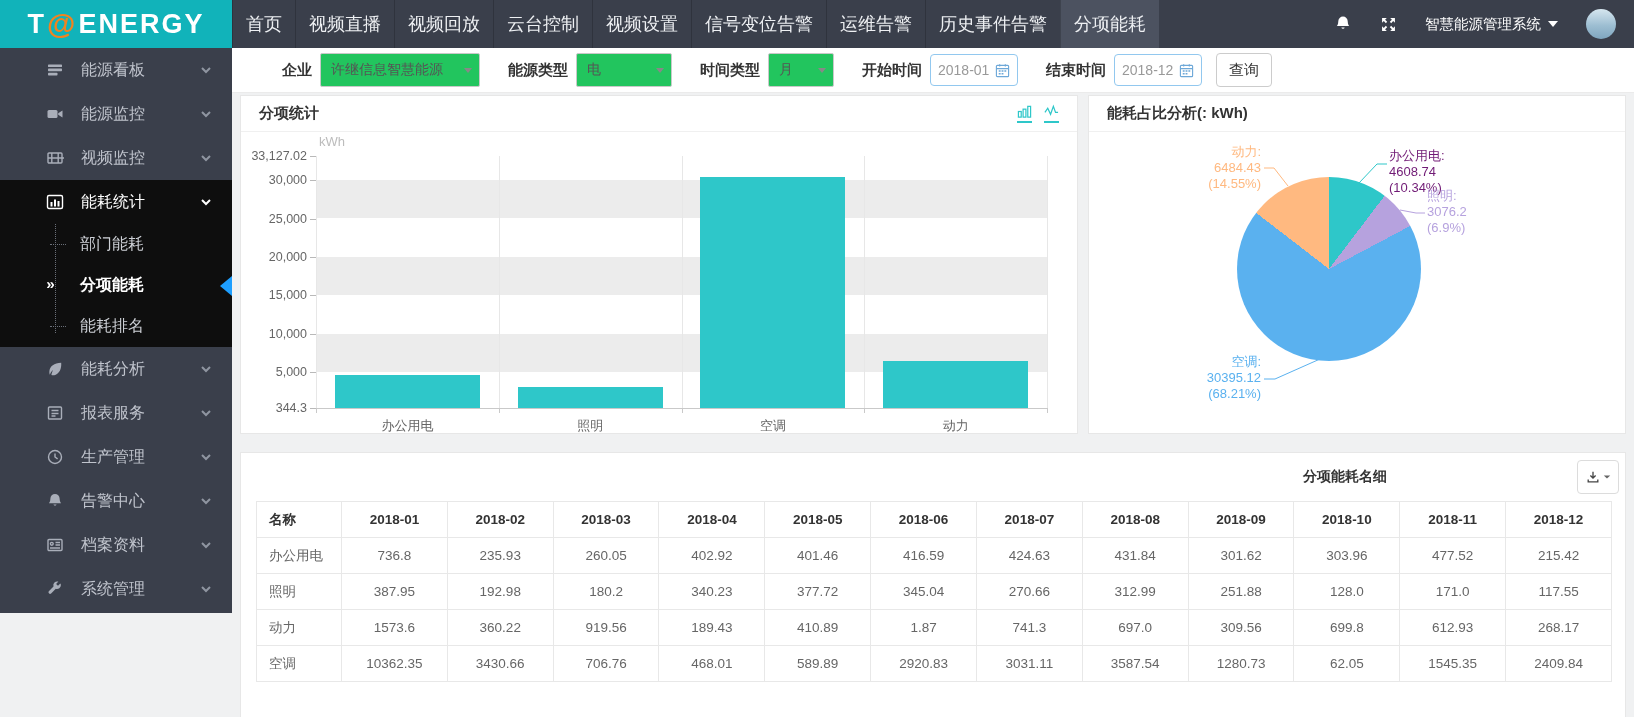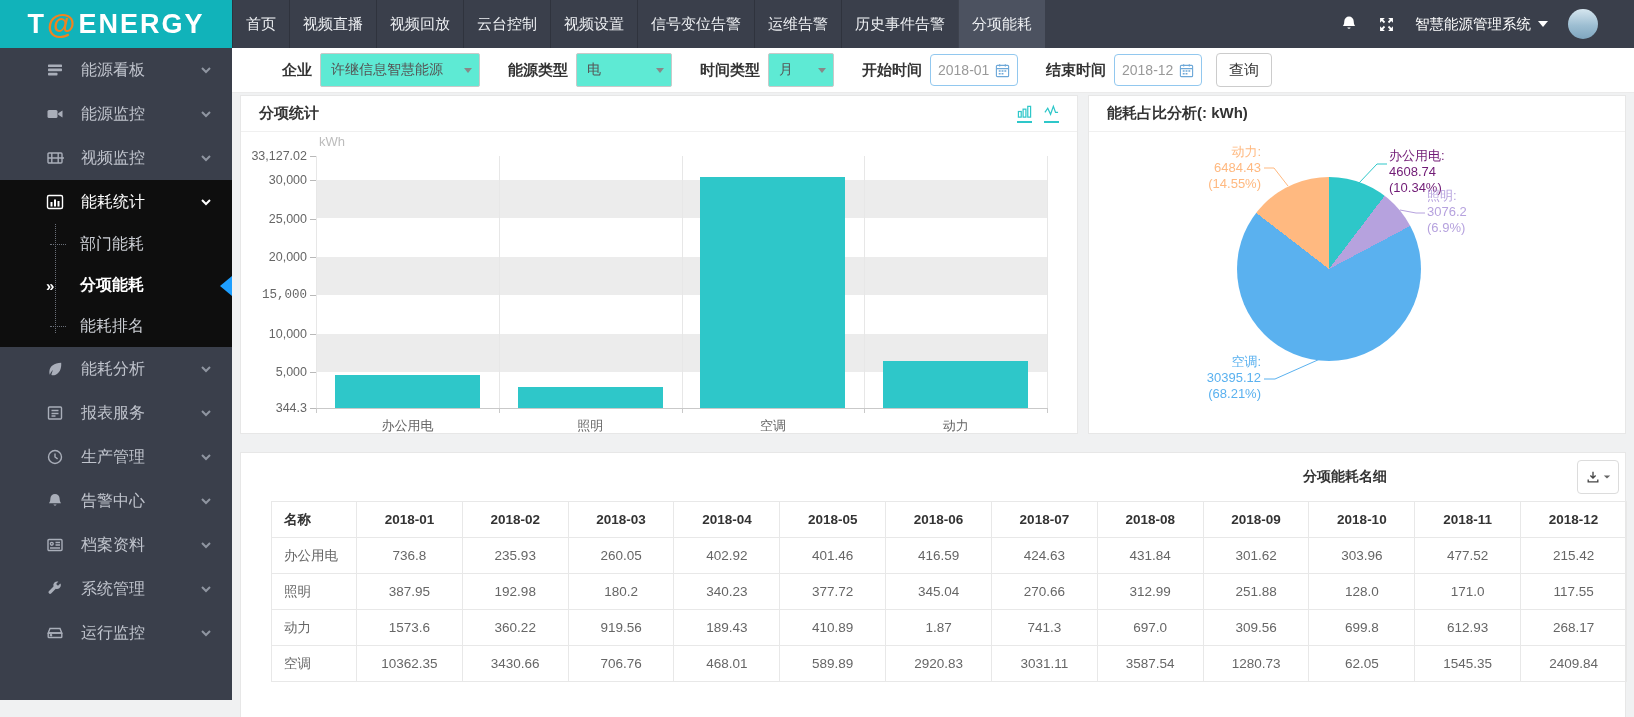--- a/index.html
+++ b/index.html
@@ -4,51 +4,51 @@
 <style>
   * { margin:0; padding:0; box-sizing:border-box; }
   html,body { width:1634px; height:717px; overflow:hidden; }
   body { font-family:"Liberation Sans","DejaVu Sans",sans-serif; background:#f0f1f2; position:relative; }
 
   
   .navbar { position:absolute; top:0; left:0; width:1634px; height:48px; background:#3a3f4b; display:flex; align-items:stretch; z-index:10; }
   .logo { width:232px; background:#11b3ba; color:#fff; display:flex; align-items:center; justify-content:center; font-size:27px; font-weight:bold; letter-spacing:2px; cursor:pointer; }
   .logo .at { color:#f2831f; font-size:29px; margin:0 1px; }
   .nav-menu { display:flex; align-items:stretch; }
-  .nav-item { display:flex; align-items:center; padding:12px 13px; color:#eef0f3; font-size:15px; border-left:1px solid rgba(0,0,0,.18); cursor:pointer; white-space:nowrap; }
+  .nav-item { display:flex; align-items:center; padding:12px 13px; color:#eef0f3; font-size:18px; border-left:1px solid rgba(0,0,0,.18); cursor:pointer; white-space:nowrap; }
   .nav-item.active { background:#4c5260; }
-  .nav-right { margin-left:auto; display:flex; align-items:center; gap:20px; padding-right:36px; color:#fff; }
+  .nav-right { margin-left:auto; display:flex; align-items:center; gap:28px; padding-right:18px; color:#fff; }
   .nav-icon { display:flex; align-items:center; cursor:pointer; color:#fff; }
   .sys-menu { display:flex; align-items:center; gap:7px; font-size:14.5px; cursor:pointer; }
   .caret-down { width:0; height:0; border-left:5px solid transparent; border-right:5px solid transparent; border-top:6px solid #fff; }
   .avatar { width:30px; height:30px; border-radius:50%; background:linear-gradient(180deg,#d6e6ef 0%,#9dbed2 55%,#7fa6bf 100%); cursor:pointer; }
 
   
-  .sidebar { position:absolute; top:48px; left:0; width:232px; height:652px; background:#3a3f4b; z-index:9; overflow:hidden; }
+  .sidebar { position:absolute; top:48px; left:0; width:232px; height:565px; background:#3a3f4b; z-index:9; overflow:hidden;font-family:Liberation Mono, monospace; }
   .side-group { height:44px; display:flex; align-items:center; padding:0 20px 0 46px; color:#c0c4cd; font-size:16px; cursor:pointer; }
   .side-group .sicon { width:20px; margin-right:15px; display:flex; color:#a9aeb9; }
   .side-group .slabel { flex:1; }
   .side-group .chev { color:#8f95a1; display:flex; }
   .side-expanded { background:#0e0e0e; }
   .side-expanded .side-group { color:#fff; }
   .side-expanded .side-group .sicon, .side-expanded .side-group .chev { color:#fff; }
   .sub-wrap { position:relative; }
   .sub-wrap::before { content:''; position:absolute; left:55px; top:0; bottom:14px; border-left:1px dotted #6a6f78; }
   .side-sub { height:41px; display:flex; align-items:center; padding-left:80px; position:relative; color:#cdd0d6; font-size:16px; cursor:pointer; }
   .side-sub .sub-dash { position:absolute; left:50px; width:16px; border-top:1px dotted #6a6f78; }
   .side-sub .sub-marker { position:absolute; left:46px; color:#fff; font-size:15px; font-weight:bold; }
   .side-sub.active { color:#fff; font-weight:bold; }
   .blue-arrow { position:absolute; right:0; top:50%; transform:translateY(-50%); width:0; height:0; border-top:10px solid transparent; border-bottom:10px solid transparent; border-right:12px solid #1e9fff; }
 
   
   .content { position:absolute; left:232px; top:48px; width:1438px; height:669px; overflow:hidden; }
   .filterbar { height:45px; background:#fff; border-bottom:1px solid #ebebeb; display:flex; align-items:center; padding-left:50px; }
   .f-label { font-size:15px; font-weight:bold; color:#333; margin-left:28px; white-space:nowrap; }
   .f-label:first-child { margin-left:0; }
-  .f-select { height:34px; border:1px solid #c9c9c9; border-radius:2px; background:#5eead4; display:flex; align-items:center; padding:0 20px 0 10px; font-size:14px; color:#555; position:relative; margin-left:8px; cursor:pointer; }
+  .f-select { height:34px; border:1px solid #c9c9c9; border-radius:2px; background:#22c55e; display:flex; align-items:center; padding:0 20px 0 10px; font-size:14px; color:#555; position:relative; margin-left:8px; cursor:pointer; }
   .f-select .sel-caret { position:absolute; right:7px; width:0; height:0; border-left:4px solid transparent; border-right:4px solid transparent; border-top:5px solid #888; }
   .f-date { height:32px; border:1px solid #92c8ef; border-radius:4px; background:#fff; display:flex; align-items:center; justify-content:space-between; padding:0 7px; color:#999; font-size:14px; margin-left:8px; cursor:pointer; }
   .f-btn { height:34px; padding:0 12px; border:1px solid #ccc; border-radius:4px; background:#fff; font-size:15px; color:#333; margin-left:14px; display:flex; align-items:center; cursor:pointer; }
 
   .panel { position:absolute; background:#fff; border:1px solid #e7e7e7; }
   #barPanel { left:8px; top:47px; width:838px; height:339px; }
   #piePanel { left:856px; top:47px; width:538px; height:339px; }
   .panel-header { height:36px; display:flex; align-items:center; padding:0 18px; border-bottom:1px solid #f0f0f0; }
   .panel-title { font-weight:bold; font-size:15px; color:#333; }
   .toolbox { margin-left:auto; display:flex; gap:12px; }
@@ -69,21 +69,21 @@
   .pie-circle { position:absolute; border-radius:50%; }
   .pie-label { position:absolute; font-size:13px; line-height:16px; white-space:nowrap; }
   .pie-label.r { text-align:right; transform:translateX(-100%); }
   .pie-lines { position:absolute; left:0; top:0; pointer-events:none; }
 
   
   #tableCard { position:absolute; left:8px; top:404px; width:1386px; height:330px; background:#fff; border:1px solid #e7e7e7; }
   .card-head { height:48px; display:flex; align-items:center; justify-content:flex-end; padding-right:6px;padding-left:36px; }
   .table-title { font-weight:bold; font-size:14px; color:#333; margin-right:190px; }
   .export-btn { width:42px; height:34px; border:1px solid #dcdcdc; border-radius:4px; background:#fff; display:flex; align-items:center; justify-content:center; gap:3px; cursor:pointer; }
-  #dataTable { width:1356px; margin:0 30px; border-collapse:collapse; table-layout:fixed; }
+  #dataTable { width:1356px; margin:0 15px; border-collapse:collapse; table-layout:fixed; }
   #dataTable th, #dataTable td { border:1px solid #e8e8e8; height:36px; font-size:13.5px; text-align:center; overflow:hidden; }
   #dataTable th { color:#333; font-weight:bold; }
   #dataTable td { color:#666; }
   #dataTable td.rname { text-align:left; padding-left:12px; }
 </style>
 </head>
 <body>
 
 <div class="navbar">
   <div class="logo">
@@ -371,21 +371,21 @@
         <div class="vline" style="left: 623.3px; top: 60px; height: 252px;"></div>
         <div class="xtick-mark" style="left: 623.3px; top: 312px;"></div>
         <div class="vline" style="left: 806px; top: 60px; height: 252px;"></div>
         <div class="xtick-mark" style="left: 806px; top: 312px;"></div>
         <div class="ytick" style="top: 312px;">344.3</div>
         <div class="ytick-mark" style="left: 69px; top: 312px;"></div>
         <div class="ytick" style="top: 276.2px;">5,000</div>
         <div class="ytick-mark" style="left: 69px; top: 276.2px;"></div>
         <div class="ytick" style="top: 237.8px;">10,000</div>
         <div class="ytick-mark" style="left: 69px; top: 237.8px;"></div>
-        <div class="ytick" style="top: 199.3px; font-family: Liberation Mono, monospace;">15,000</div>
+        <div class="ytick" style="top: 199.3px;">15,000</div>
         <div class="ytick-mark" style="left: 69px; top: 199.3px;"></div>
         <div class="ytick" style="top: 160.9px;">20,000</div>
         <div class="ytick-mark" style="left: 69px; top: 160.9px;"></div>
         <div class="ytick" style="top: 122.5px;">25,000</div>
         <div class="ytick-mark" style="left: 69px; top: 122.5px;"></div>
         <div class="ytick" style="top: 84px;">30,000</div>
         <div class="ytick-mark" style="left: 69px; top: 84px;"></div>
         <div class="ytick" style="top: 60px;">33,127.02</div>
         <div class="ytick-mark" style="left: 69px; top: 60px;"></div>
         <div class="kwh-label" style="left: 78px; top: 38px;">kWh</div>

